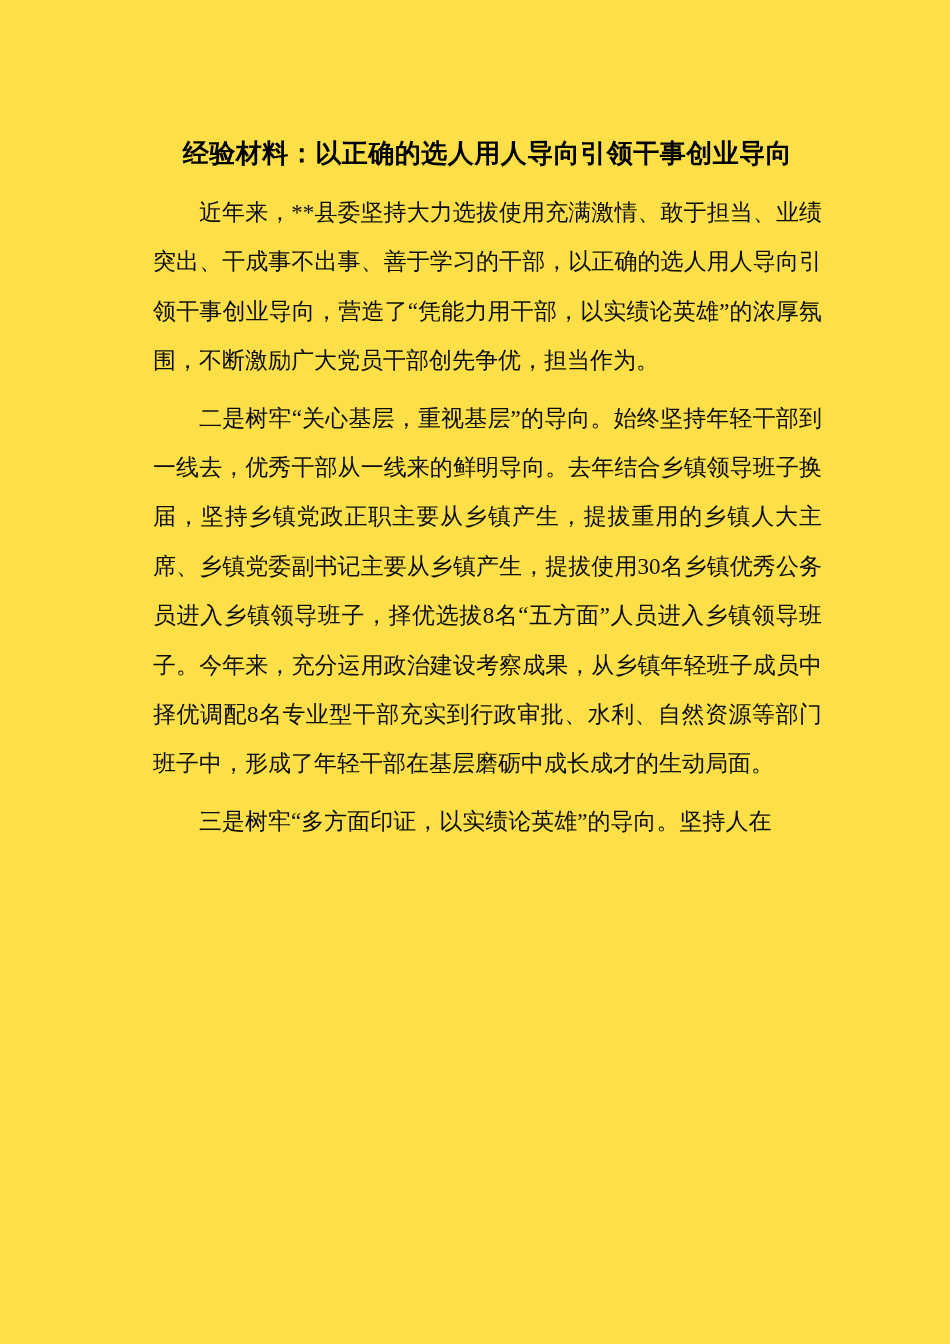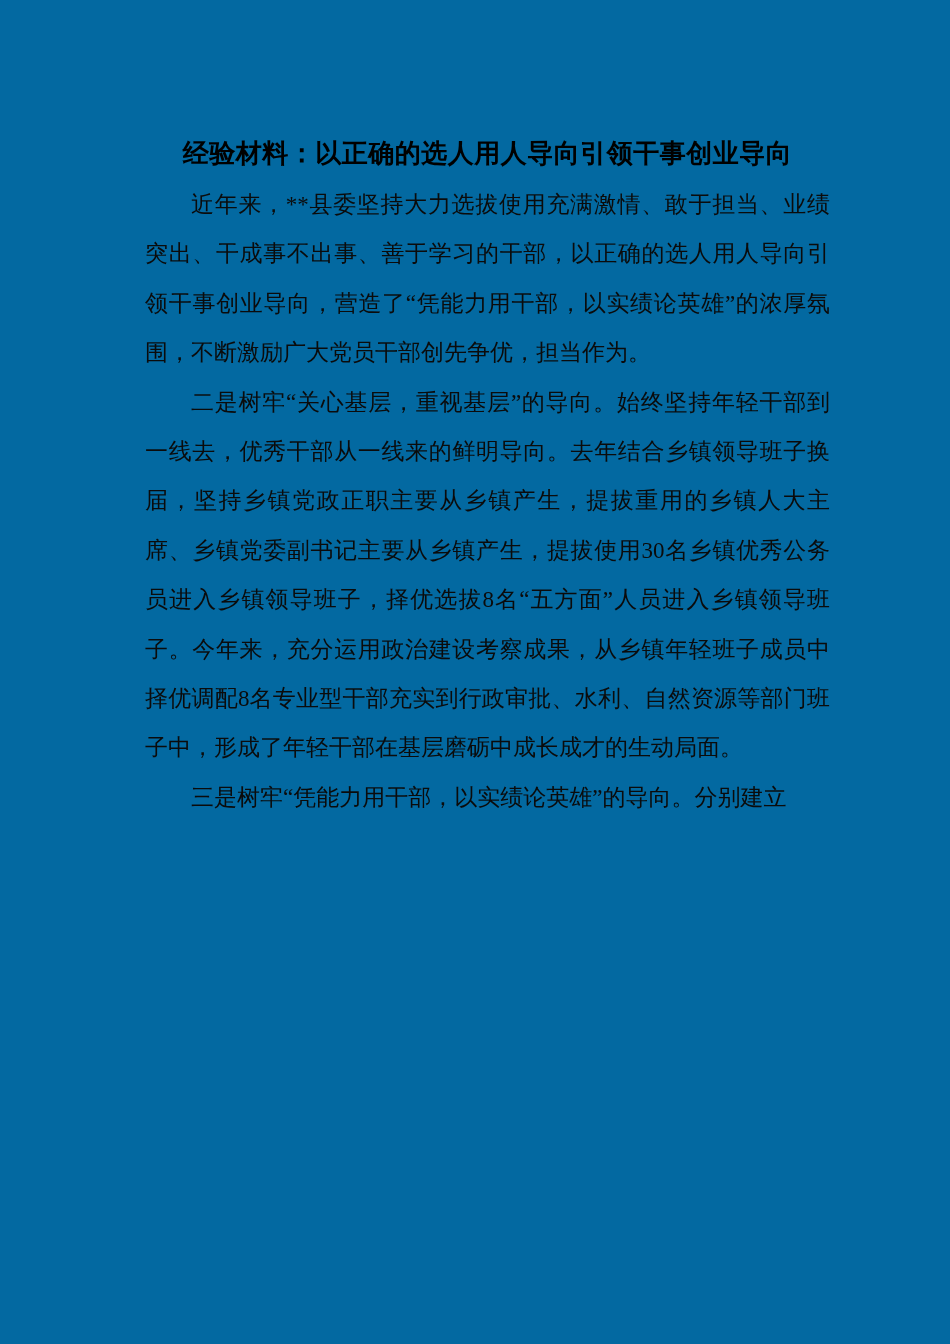--- a/index.html
+++ b/index.html
@@ -4,21 +4,21 @@
 <style>
   html, body {
     margin: 0;
     padding: 0;
     background: #ffffff;
   }
   .page {
     position: relative;
     width: 950px;
     height: 1344px;
-    background: #0369a1;
+    background: #fde047;
     overflow: hidden;
   }
   .content {
     position: absolute;
     left: 145px;
     top: 126px;
     width: 685px;
   }
   .doc-title {
     margin: 0;
@@ -26,36 +26,36 @@
     font-family: "Liberation Sans", "DejaVu Sans", sans-serif;
     font-weight: 700;
     font-size: 26px;
     line-height: 54px;
     letter-spacing: 0.5px;
     text-align: center;
     color: #000000;
     white-space: nowrap;
   }
   .doc-body p {
-    margin: 0;
+    margin: 8px;
     padding: 0;
     font-family: "Liberation Serif", "DejaVu Serif", serif;
     font-size: 23px;
     line-height: 49.4px;
     color: #0b0b0b;
     text-align: justify;
     text-indent: 2em;
     word-break: break-all;
   }
 </style>
 </head>
 <body>
 
 <div class="page">
   <div class="content">
     <h1 class="doc-title">经验材料：以正确的选人用人导向引领干事创业导向</h1>
     <div class="doc-body">
       <p>近年来，**县委坚持大力选拔使用充满激情、敢于担当、业绩突出、干成事不出事、善于学习的干部，以正确的选人用人导向引领干事创业导向，营造了“凭能力用干部，以实绩论英雄”的浓厚氛围，不断激励广大党员干部创先争优，担当作为。</p>
       <p>二是树牢“关心基层，重视基层”的导向。始终坚持年轻干部到一线去，优秀干部从一线来的鲜明导向。去年结合乡镇领导班子换届，坚持乡镇党政正职主要从乡镇产生，提拔重用的乡镇人大主席、乡镇党委副书记主要从乡镇产生，提拔使用30名乡镇优秀公务员进入乡镇领导班子，择优选拔8名“五方面”人员进入乡镇领导班子。今年来，充分运用政治建设考察成果，从乡镇年轻班子成员中择优调配8名专业型干部充实到行政审批、水利、自然资源等部门班子中，形成了年轻干部在基层磨砺中成长成才的生动局面。</p>
-      <p>三是树牢“凭能力用干部，以实绩论英雄”的导向。分别建立</p>
+      <p>三是树牢“多方面印证，以实绩论英雄”的导向。坚持人在</p>
     </div>
   </div>
 </div>
 
 </body></html>

